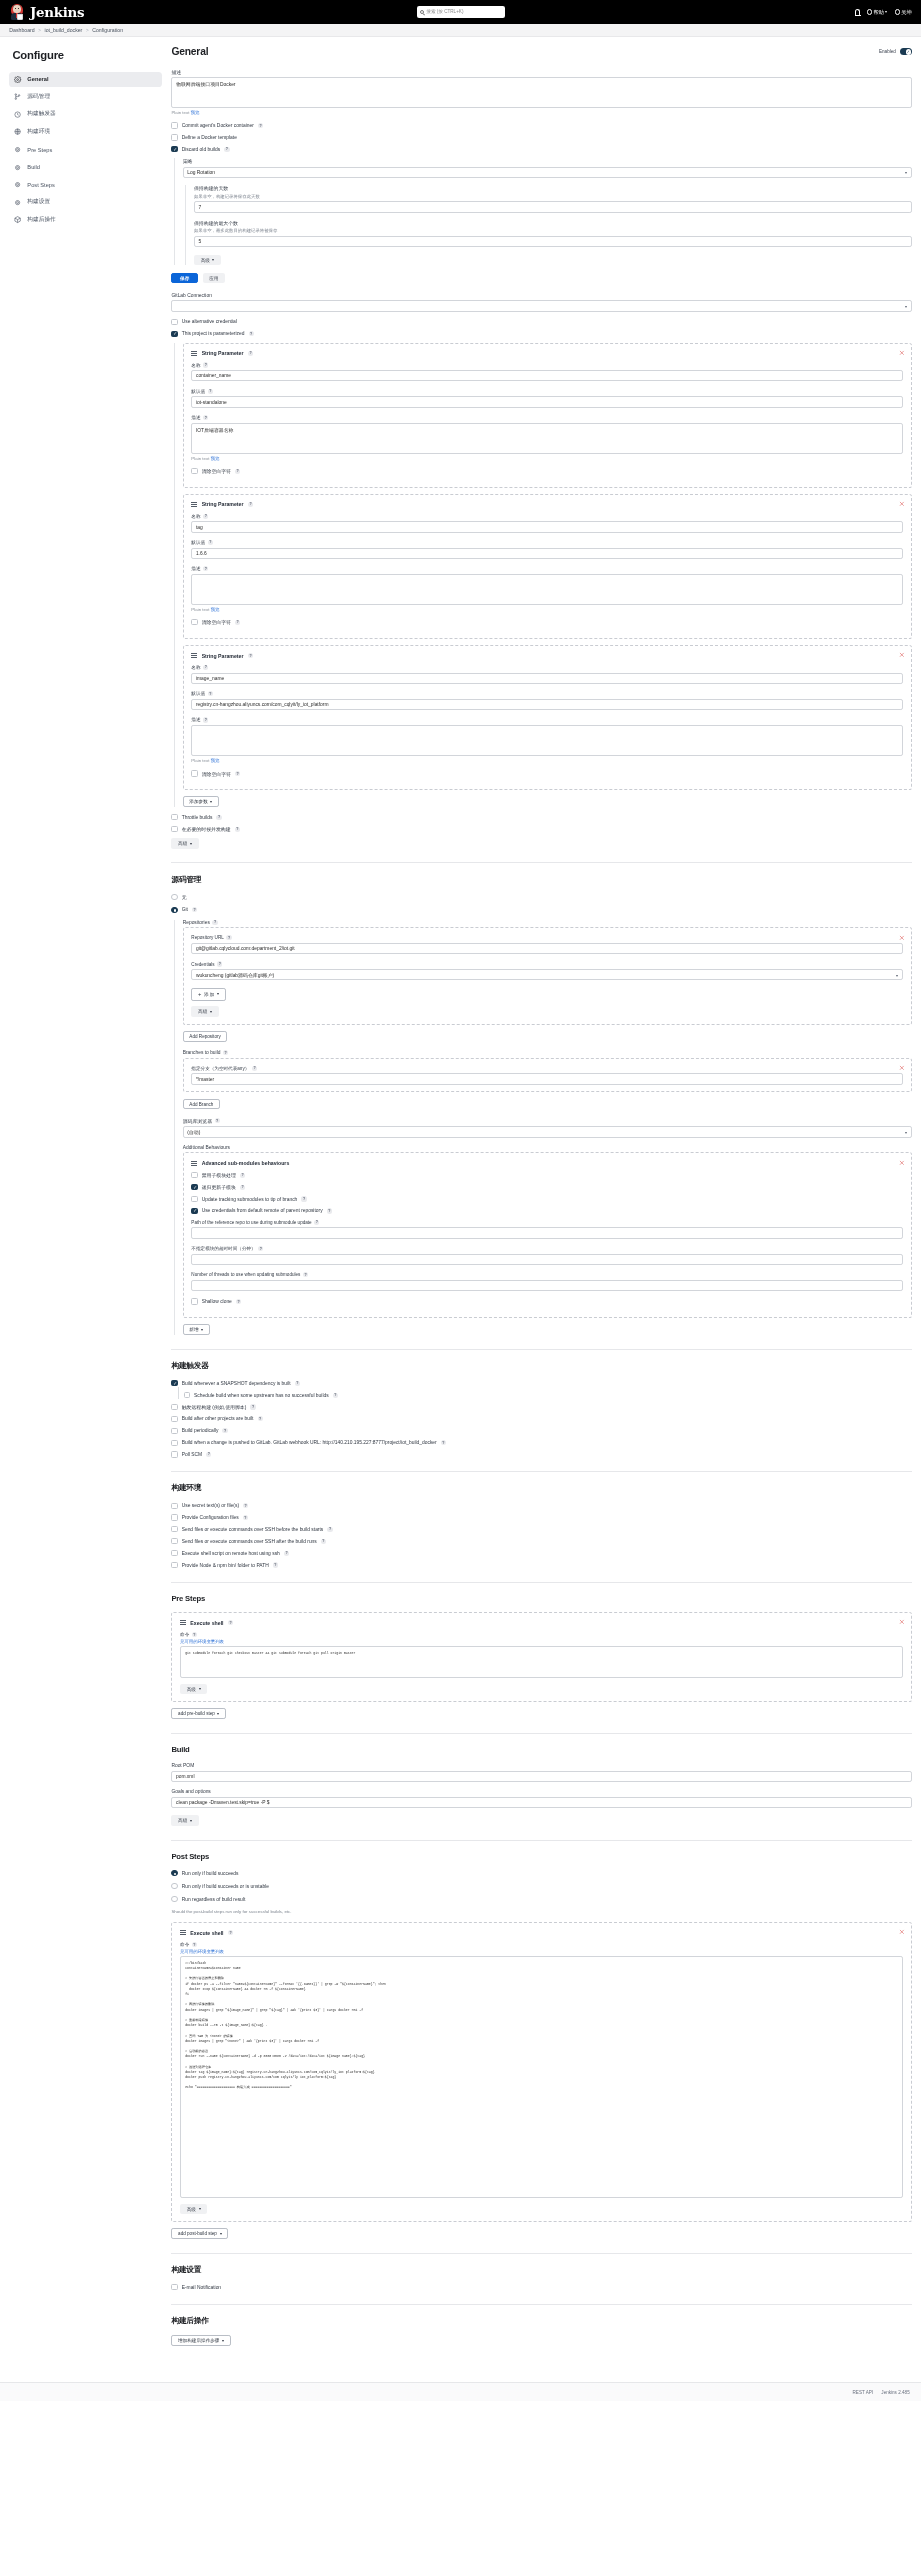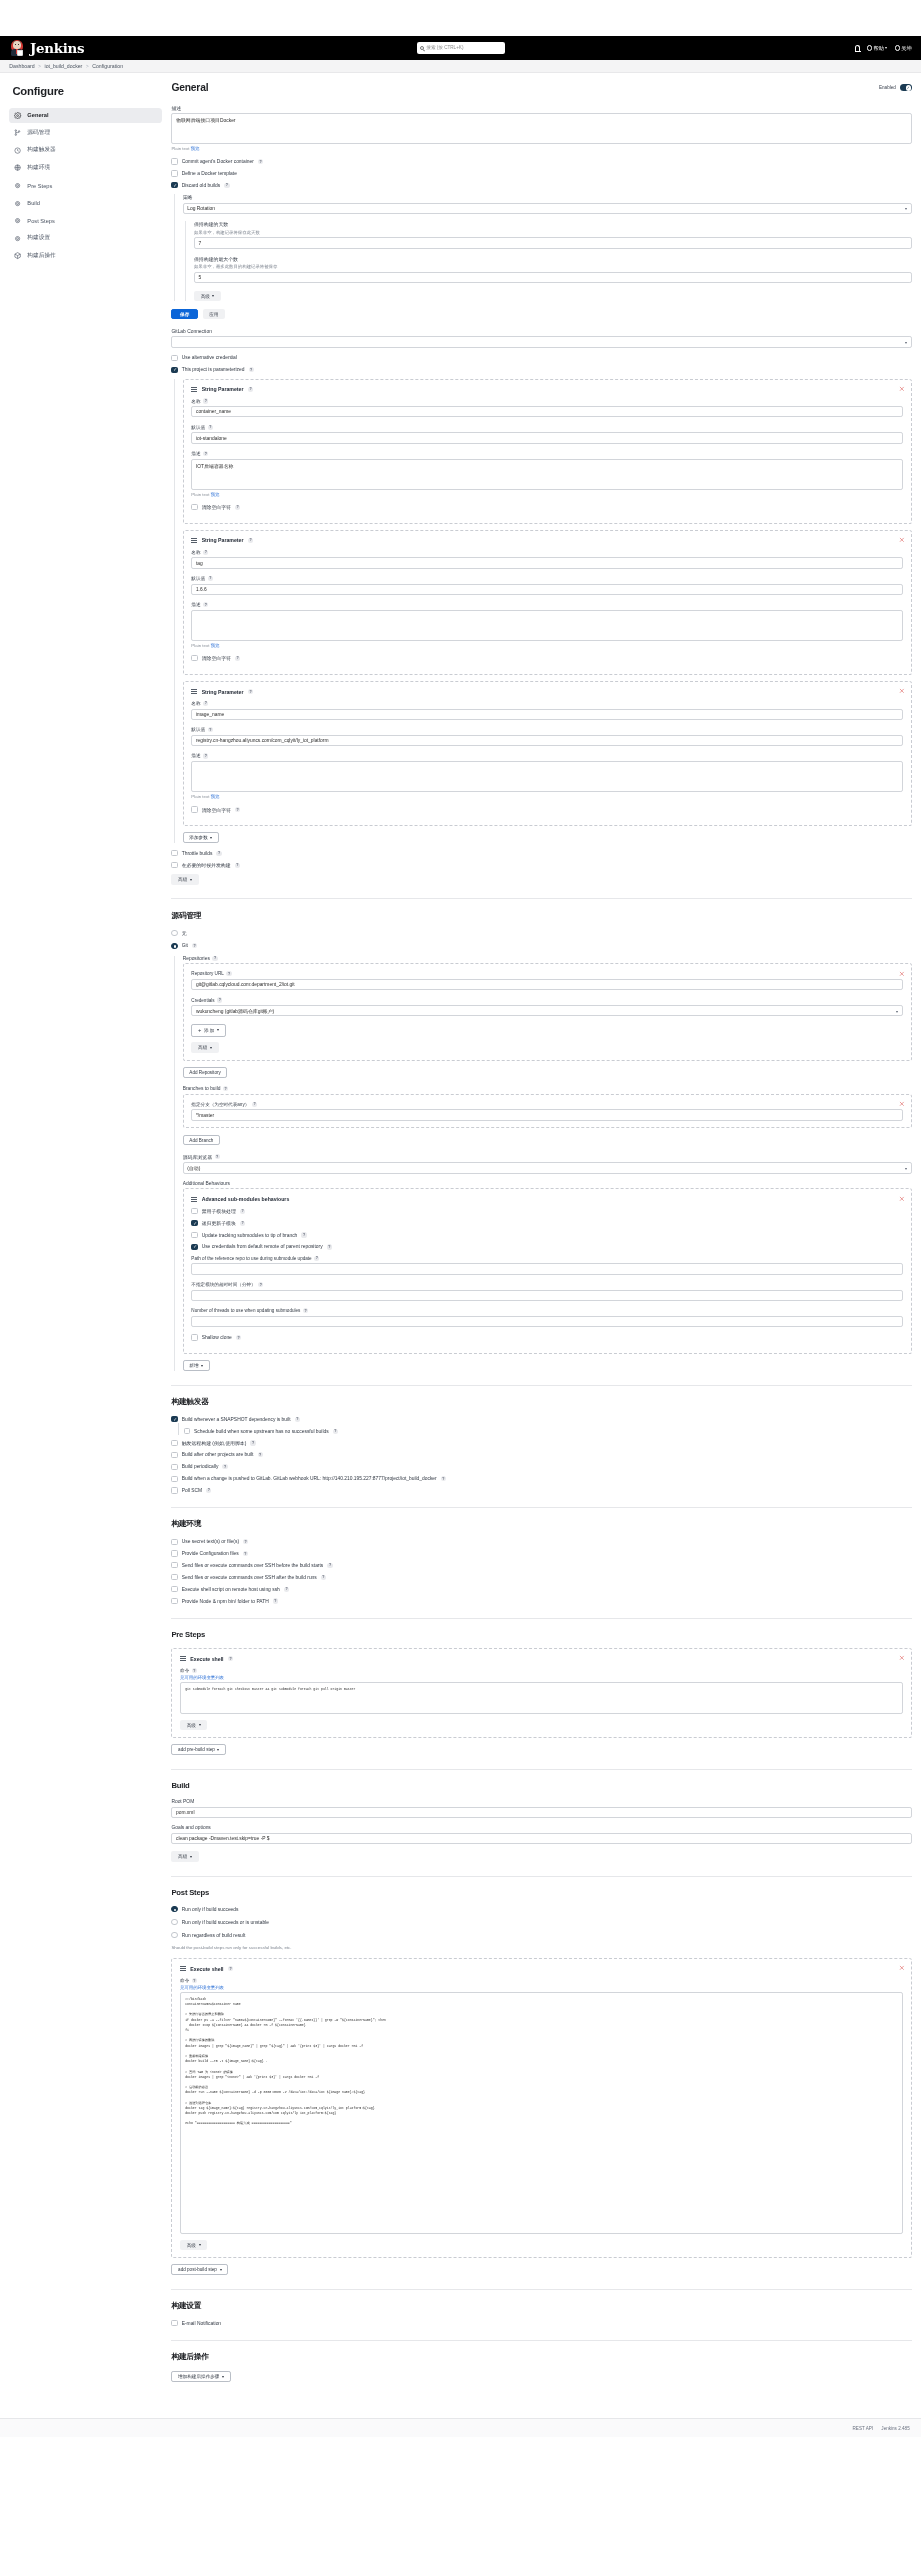--- a/index.html
+++ b/index.html
@@ -9,21 +9,21 @@
     background:#fff;
     font-family:"Liberation Sans", sans-serif;
     font-size:7.7px;
     color:#2b2b2b;
     -webkit-font-smoothing:antialiased;
   }
 
   
   .appbar {
     height:24px; background:#000; display:flex; align-items:center;
-    padding:0 9.3px; gap:5.2px; position:relative;margin-top:36px;
+    padding:0 9.3px; gap:5.2px; position:relative;
   }
   .logo-mark { width:15.5px; height:16.5px; position:relative; flex:none; }
   .logo-mark .head {
     position:absolute; left:1.5px; top:0.5px; width:12.4px; height:12.4px;
     border-radius:50%; background:#d33833;
   }
   .logo-mark .face {
     position:absolute; left:4.1px; top:1.5px; width:7.2px; height:7.7px;
     border-radius:50% 50% 45% 45%; background:#e8d3c0;
   }

